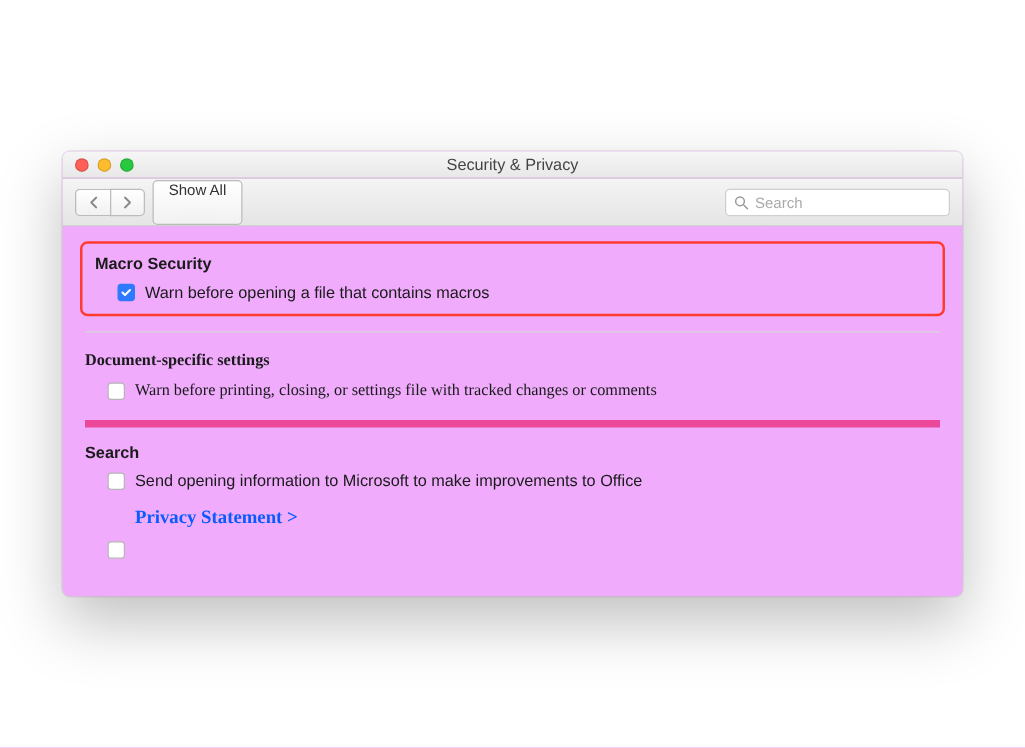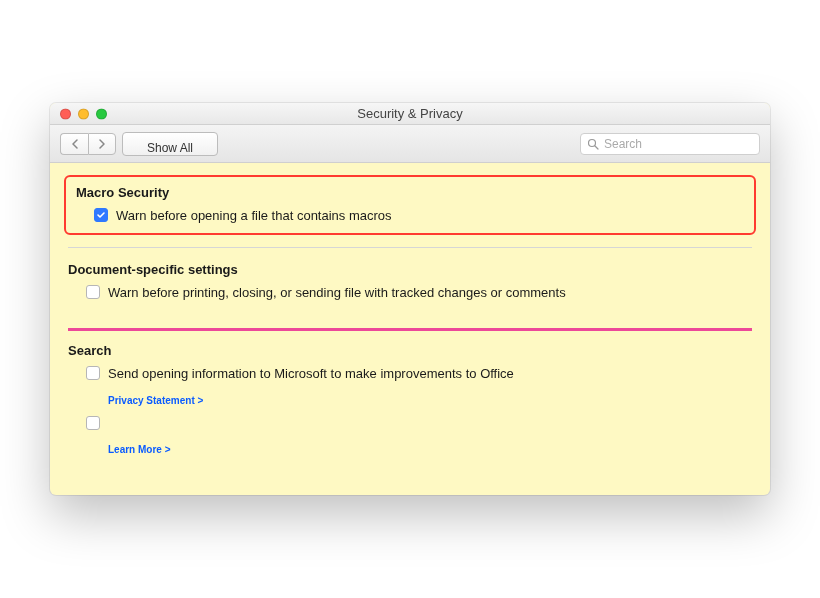--- a/index.html
+++ b/index.html
@@ -7,21 +7,21 @@
     font-family: -apple-system, "Helvetica Neue", Helvetica, Arial, sans-serif;
     background: #fff;
     width: 820px;
     height: 598px;
     display: flex;
     align-items: center;
     justify-content: center;
   }
   .window {
     width: 720px;
-    background: #fef9c3;
+    background: #f0abfc;
     border-radius: 6px;
     box-shadow: 0 20px 50px rgba(0,0,0,0.25), 0 0 0 1px rgba(0,0,0,0.08);
     overflow: hidden;
   }
   .titlebar {
     height: 22px;
     background: linear-gradient(#f6f6f6, #e8e8e8);
     border-bottom: 1px solid #d0d0d0;
     position: relative;
     display: flex;
@@ -65,30 +65,30 @@
     display: flex;
     align-items: center;
     justify-content: center;
     font-size: 11px;
     color: #777;
     cursor: default;
   }
   .nav-btn:first-child { border-radius: 4px 0 0 4px; border-right: none; }
   .nav-btn:last-child { border-radius: 0 4px 4px 0; }
   .show-all-btn {
-    height: 24px;
-    padding: 0 24px;
+    height: 36px;
+    padding: 0 12px;
     background: linear-gradient(#ffffff, #f1f1f1);
     border: 1px solid #bcbcbc;
     border-radius: 4px;
     font-size: 12px;
     color: #333;
     cursor: default;
     display: flex;
-    align-items: flex-end;
+    align-items: flex-start;
   }
   .spacer { flex: 1; }
   .search-field {
     width: 180px;
     height: 22px;
     background: #ffffff;
     border: 1px solid #cfcfcf;
     border-radius: 4px;
     display: flex;
     align-items: center;
@@ -105,39 +105,40 @@
     color: #333;
   }
   .search-input::placeholder { color: #aaa; }
   .content {
     padding: 14px 18px 18px 18px;
   }
   .section {
     margin-bottom: 12px;
   }
   .section:not(:last-child) {
-    border-bottom: 3px solid #ec4899;
-    padding-bottom: 28px;
+    border-bottom: 6px solid #ec4899;
+    padding-bottom: 16px;
+    font-family: Liberation Serif, serif;
   }
   .section-heading {
     font-size: 13px;
     font-weight: bold;
     color: #1a1a1a;
     margin-bottom: 8px;
   }
   .highlight-box {
     border: 2px solid #ff3b30;
     border-radius: 6px;
     padding: 8px 10px 10px 10px;
     margin: -2px -4px 12px -4px;
   }
   .highlight-box .section-heading { margin-top: 0; }
   .checkbox-row {
     display: flex;
-    align-items: flex-start;
+    align-items: flex-end;
     gap: 8px;
     padding-left: 18px;
     margin-bottom: 6px;
   }
   .checkbox-row:last-child { margin-bottom: 0; }
   .checkbox {
     width: 14px;
     height: 14px;
     border-radius: 3px;
     border: 1px solid #b6b6b6;
@@ -155,24 +156,25 @@
   }
   .checkbox-label {
     font-size: 13px;
     color: #1a1a1a;
   }
   .link {
     display: inline-block;
     margin-left: 40px;
     margin-top: 8px;
     margin-bottom: 10px;
-    font-size: 10px;
+    font-size: 15px;
     font-weight: bold;
     color: #0a5bff;
     cursor: pointer;
+    font-family: Liberation Serif, serif;
   }
   .link-row {
     padding-left: 0;
   }
 </style>
 </head>
 <body>
 
 <div class="window">
 
@@ -222,35 +224,32 @@
             </svg>
         </div>
         <span class="checkbox-label">Warn before opening a file that contains macros</span>
       </div>
     </div>
 
     <div class="section" style="border-top:1px solid #d6d6d6; padding-top:14px;">
       <div class="section-heading">Document-specific settings</div>
       <div class="checkbox-row">
         <div class="checkbox"></div>
-        <span class="checkbox-label">Warn before printing, closing, or sending file with tracked changes or comments</span>
+        <span class="checkbox-label">Warn before printing, closing, or settings file with tracked changes or comments</span>
       </div>
     </div>
 
     <div class="section" style="border-bottom:none;">
       <div class="section-heading">Search</div>
       <div class="checkbox-row">
         <div class="checkbox"></div>
         <span class="checkbox-label">Send opening information to Microsoft to make improvements to Office</span>
       </div>
       <div class="link-row">
         <span class="link">Privacy Statement &gt;</span>
       </div>
       <div class="checkbox-row">
         <div class="checkbox"></div>
       </div>
-      <div class="link-row">
-        <span class="link">Learn More &gt;</span>
-      </div>
     </div>
 
   </div>
 </div>
 
 </body></html>

